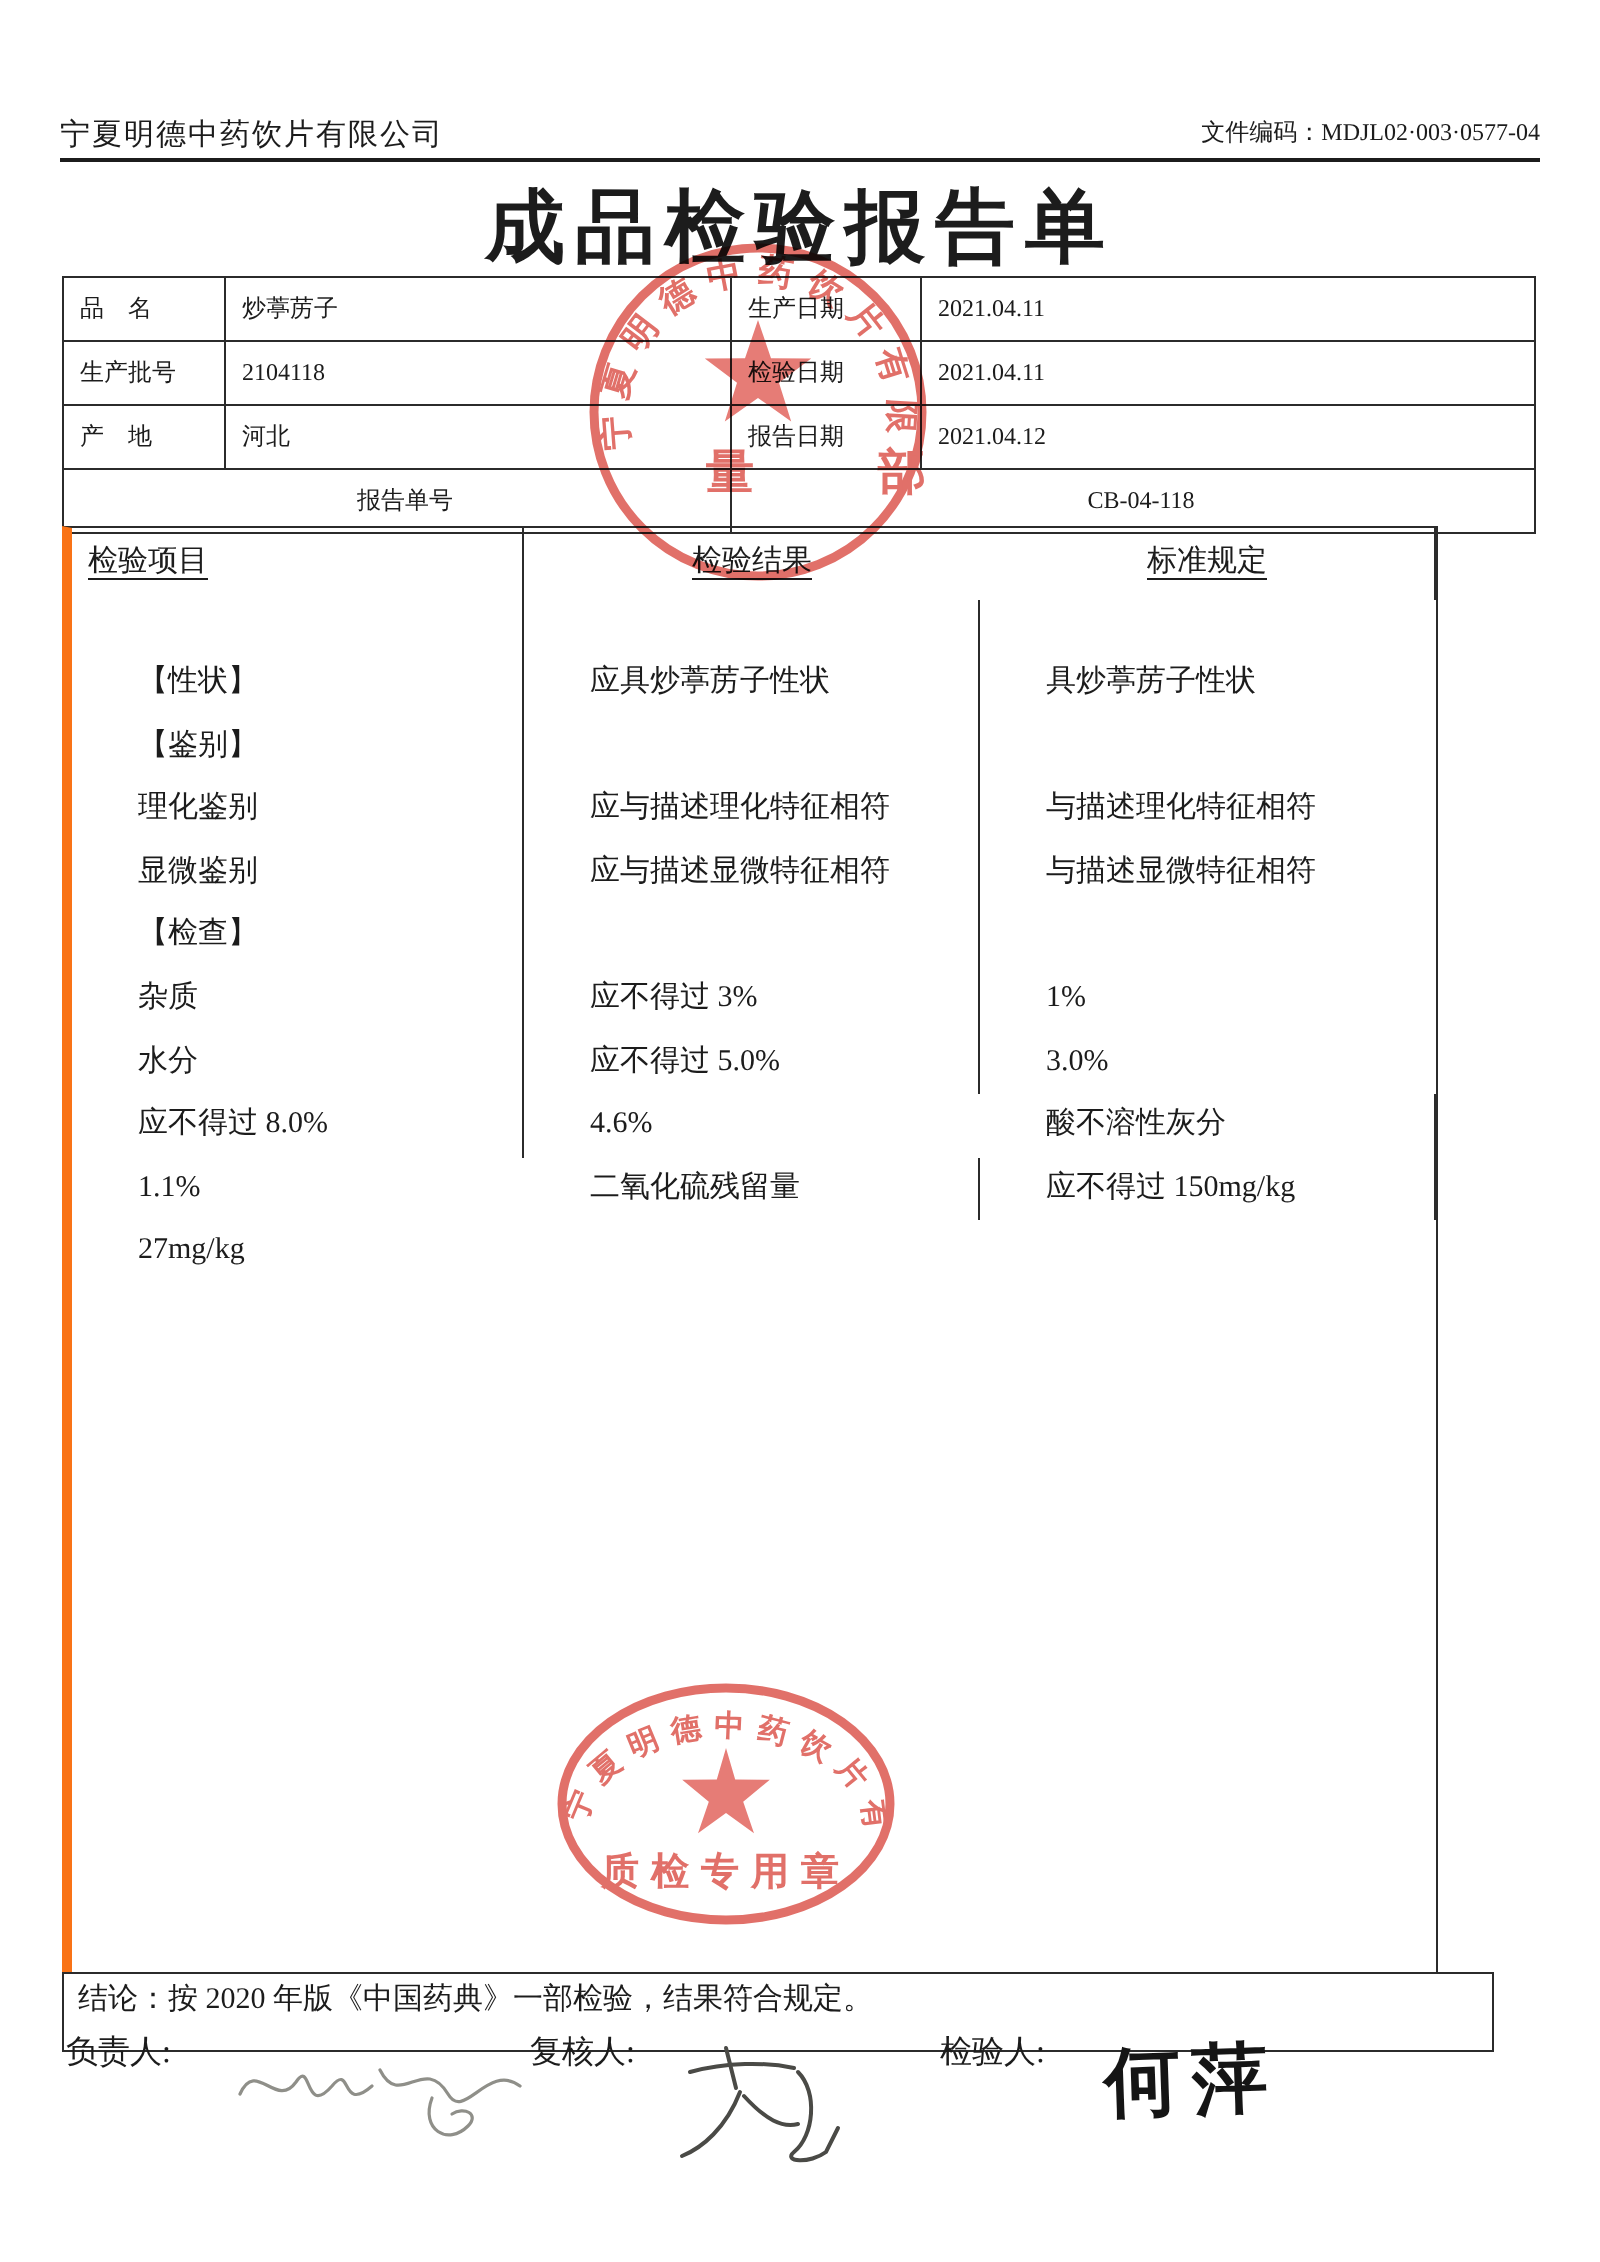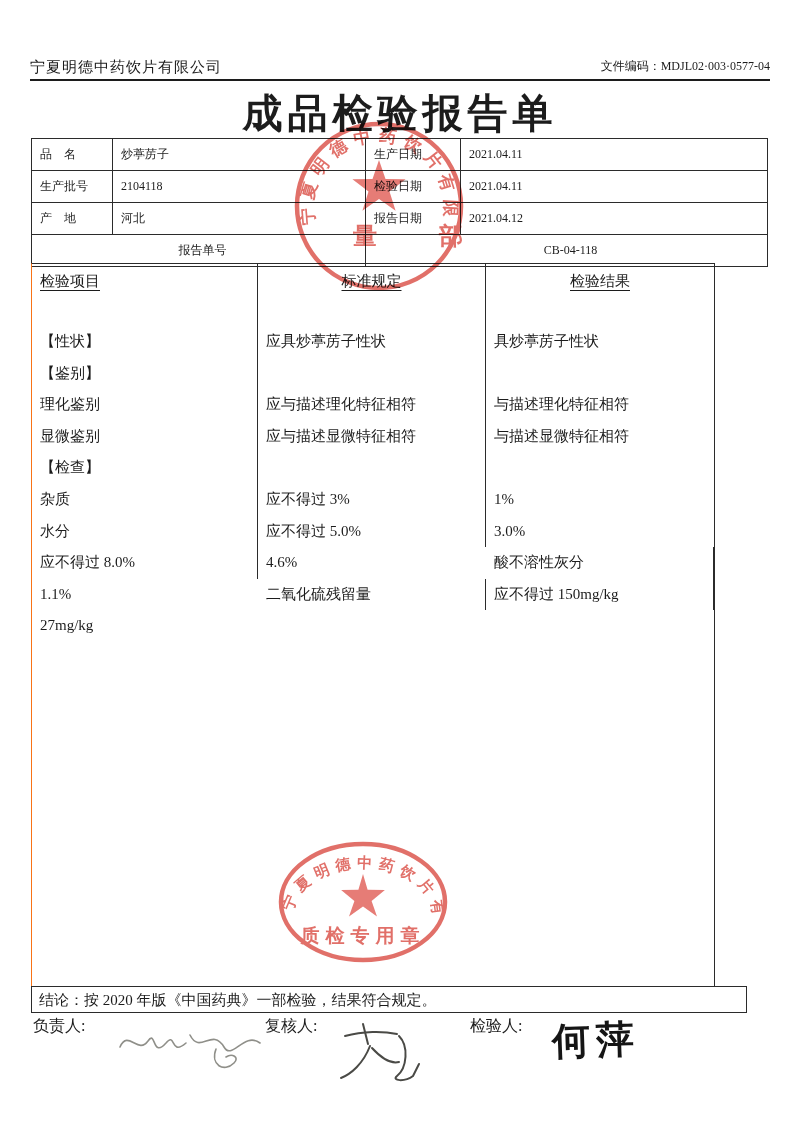--- a/index.html
+++ b/index.html
@@ -11,32 +11,32 @@
   
   .company{left:30px;top:58px;font-size:15px;letter-spacing:1px;}
   .doccode{right:30px;top:58px;font-size:12px;}
   .hrule{left:30px;top:79px;width:740px;height:2px;background:#1c1c1c;}
   .title{left:0;top:86px;width:800px;text-align:center;font-size:40px;font-weight:bold;letter-spacing:5px;}
   
   .info-table{left:31px;top:138px;width:736px;border:1px solid #2b2b2b;border-collapse:collapse;table-layout:fixed;}
   .info-table td{border:1px solid #2b2b2b;font-size:12px;padding:0 0 0 8px;height:31px;vertical-align:middle;}
   .info-table .lbl{letter-spacing:0px;}
   
-  .res-table{left:31px;top:263px;width:682px;height:723px;border-left:1px solid #f97316;border-right:1px solid #2b2b2b;border-top:1px solid #2b2b2b;
+  .res-table{left:31px;top:263px;width:682px;height:723px;border-left:5px solid #f97316;border-right:1px solid #2b2b2b;border-top:1px solid #2b2b2b;
     display:grid;grid-template-columns:226px 228px 228px;grid-template-rows:36px 26px repeat(10,31.6px);}
   .res-table .c1{border-right:1px solid #2b2b2b;padding-left:8px;}
   .res-table .c2{border-right:1px solid #2b2b2b;padding-left:8px;}
   .res-table .c3{padding-left:8px;}
-  .res-cell{font-size:15px;line-height:31.6px;white-space:nowrap;overflow:visible;}
+  .res-cell{font-size:15px;line-height:31.6px;white-space:nowrap;overflow:visible;margin-left:25px;}
   .res-head{font-size:15px;line-height:34px;}
   .res-head span{text-decoration:underline;text-underline-offset:4px;}
   .res-head.center{text-align:center;padding-left:0;}
   .spacer{grid-column:1/4;display:grid;grid-template-columns:226px 228px 228px;}
   
-  .conclusion{left:31px;top:986px;width:716px;height:27px;border:1px solid #2b2b2b;font-size:15px;line-height:27px;padding-left:7px;box-sizing:border-box;background:#fff;}
+  .conclusion{left:31px;top:986px;width:716px;height:40px;border:1px solid #2b2b2b;font-size:15px;line-height:27px;padding-left:7px;box-sizing:border-box;background:#fff;}
   
   .sig-label{top:1016px;font-size:16px;}
   .sig-name{top:1015px;font-size:38px;font-weight:bold;color:#151515;transform:rotate(-2deg);letter-spacing:6px;font-family:"Liberation Serif",serif;}
   
   .stamp{mix-blend-mode:multiply;opacity:.85;}
 </style>
 </head>
 <body>
 
 <div class="page">
@@ -74,22 +74,22 @@
     </tr>
     <tr style="height:28px;text-align:center;">
       <td class="lbl" colspan="2">报告单号</td>
       <td colspan="2">CB-04-118</td>
     </tr>
   </tbody>
     </table>
 
   <div class="abs res-table">
     <div class="res-head c1"><span>检验项目</span></div>
+    <div class="res-head c3 center"><span>检验结果</span></div>
     <div class="res-head c2 center"><span>标准规定</span></div>
-    <div class="res-head c3 center"><span>检验结果</span></div>
 
     <div class="spacer">
       <div class="c1"></div>
         <div class="c2"></div>
         <div class="c3"></div>
     </div>
 
     <div class="res-cell c1">【性状】</div>
     <div class="res-cell c2">应具炒葶苈子性状</div>
     <div class="res-cell c3">具炒葶苈子性状</div>

